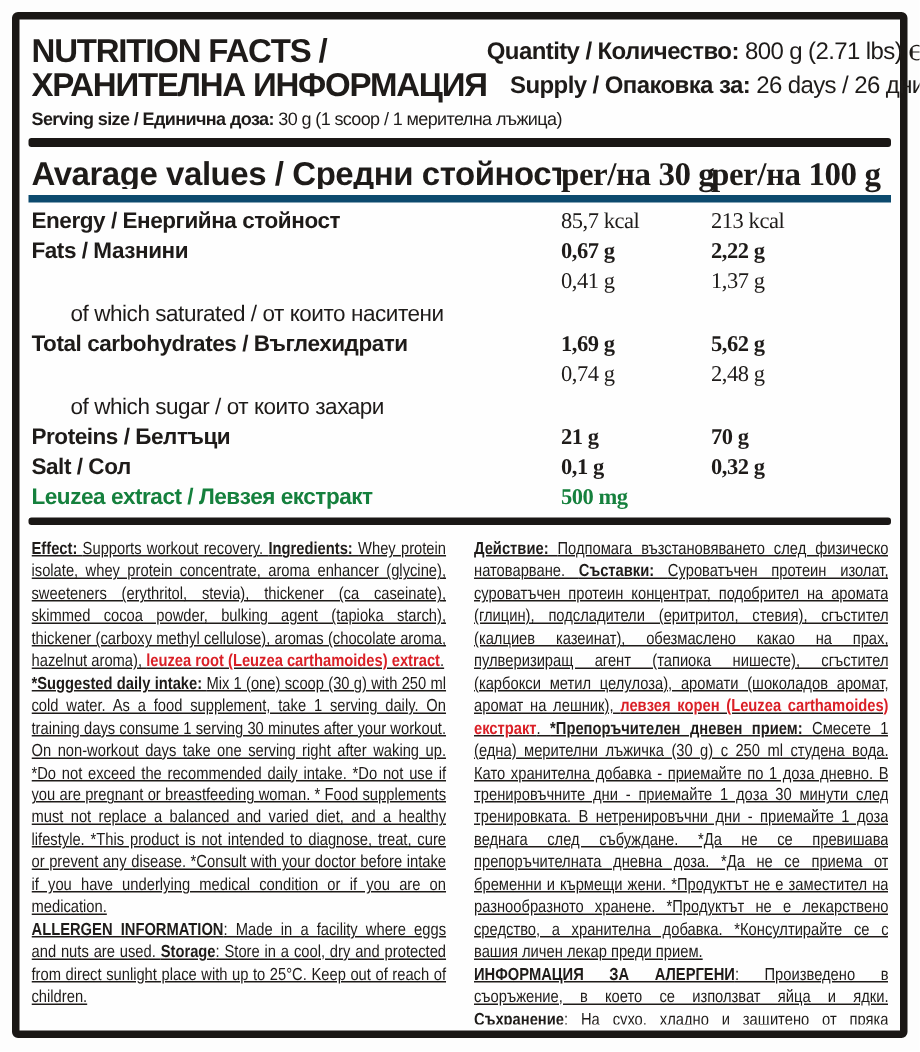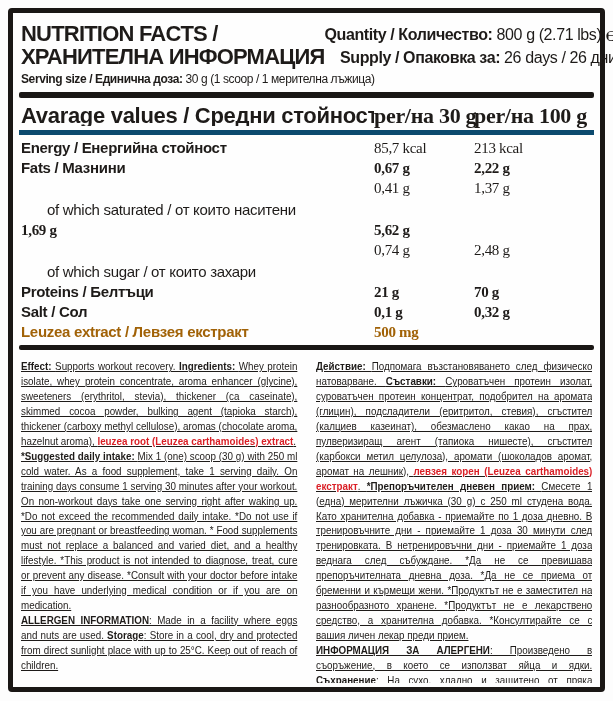--- a/index.html
+++ b/index.html
@@ -24,21 +24,21 @@
   .serving{font-size:12px;letter-spacing:-0.4px;margin:4px 2px 6px 2px;white-space:nowrap;}
   
   .bar{height:6px;background:#1a1715;border-radius:2px;flex:none;}
   .bar-bottom{height:5px;margin:3px 0 5px 0;}
   
   .trow{display:grid;grid-template-columns:1fr 100px 118px;font-size:15px;line-height:20px;padding:0 2px;letter-spacing:-0.3px;}
   .thead{font-size:22px;line-height:21px;padding:3px 2px 4px 2px;border-bottom:5px solid #0c4a6e;margin:4px 0 3px 0;}
   .tname{white-space:nowrap;overflow:hidden;}
   .tname.indent{padding-left:26px;margin-top:22px;}
   .tval{text-align:left;white-space:nowrap;font-family:Liberation Serif, serif;}
-  .redrow{color:#a16207;}
+  .redrow{color:#15803d;}
   
   .cols{display:flex;gap:18px;margin-top:4px;flex:1;overflow:hidden;padding:0 2px;text-decoration:underline;}
   .col{flex:1;overflow:hidden;}
   .col-inner{
     font-size:11.6px;line-height:14.9px;text-align:justify;
     width:118%;transform:scaleX(0.847);transform-origin:0 0;
     letter-spacing:0;
   }
   .col-inner p{margin:0;}
 </style>
@@ -78,20 +78,21 @@
         <div class="tname b">Fats / Мазнини</div>
         <div class="tval b">0,67 g</div>
         <div class="tval b">2,22 g</div>
       </div>
       <div class="trow">
         <div class="tname indent">of which saturated / от които наситени</div>
         <div class="tval">0,41 g</div>
         <div class="tval">1,37 g</div>
       </div>
       <div class="trow">
+        <div class="tname b">Total carbohydrates / Въглехидрати</div>
         <div class="tval b">1,69 g</div>
         <div class="tval b">5,62 g</div>
       </div>
       <div class="trow">
         <div class="tname indent">of which sugar / от които захари</div>
         <div class="tval">0,74 g</div>
         <div class="tval">2,48 g</div>
       </div>
       <div class="trow">
         <div class="tname b">Proteins / Белтъци</div>

